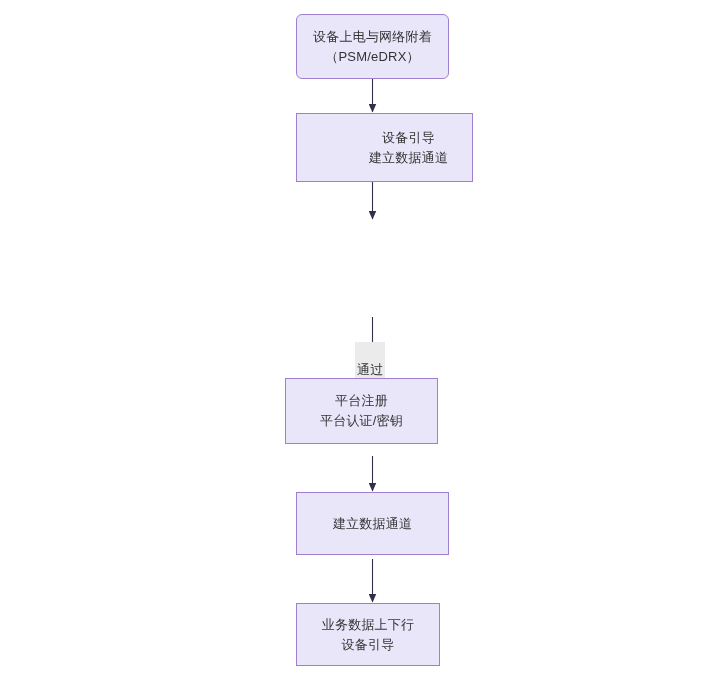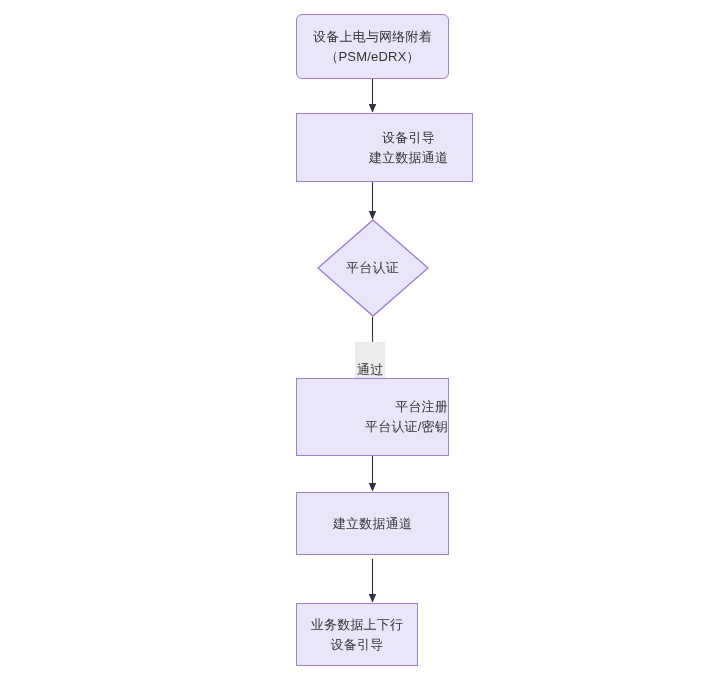--- a/index.html
+++ b/index.html
@@ -107,36 +107,30 @@
   <div class="node" style="left:296px; top:14px; width:153px; height:65px;border-radius:6px;">
     <span class="line1">设备上电与网络附着</span>
     <span class="line2">（PSM/eDRX）</span>
   </div>
 
   <div class="node" style="left:296px; top:113px; width:177px; height:69px;padding-left:48px;">
     <span class="line1">设备引导</span>
     <span class="line2">建立数据通道</span>
   </div>
 
-  <div class="diamond-wrap" style="left:316.5px; top:219px;">
-    <svg class="diamond-shape" viewBox="0 0 112 98" xmlns="http://www.w3.org/2000/svg">
-      <polygon points="56,1 111,49 56,97 1,49" fill="#e9e6fa" stroke="#a07fd0" stroke-width="1.4"></polygon>
-    </svg>
-    <div class="diamond-label">平台认证</div>
-  </div>
 
   <div class="edge-label" style="left:355px; top:342px;">通过</div>
 
-  <div class="node" style="left:296px; top:378px; width:153px; height:78px;align-items:flex-end;">
+  <div class="node" style="left:285px; top:378px; width:153px; height:66px;">
     <span class="line1">平台注册</span>
     <span class="line2">平台认证/密钥</span>
   </div>
 
   <div class="node" style="left:296px; top:492px; width:153px; height:63px;">
     <span class="line1">建立数据通道</span>
   </div>
 
-  <div class="node" style="left:296px; top:603px; width:122px; height:63px;">
+  <div class="node" style="left:296px; top:603px; width:144px; height:63px;">
     <span class="line1">业务数据上下行</span>
     <span class="line2">设备引导</span>
   </div>
 
 </div>
 
 </body></html>

